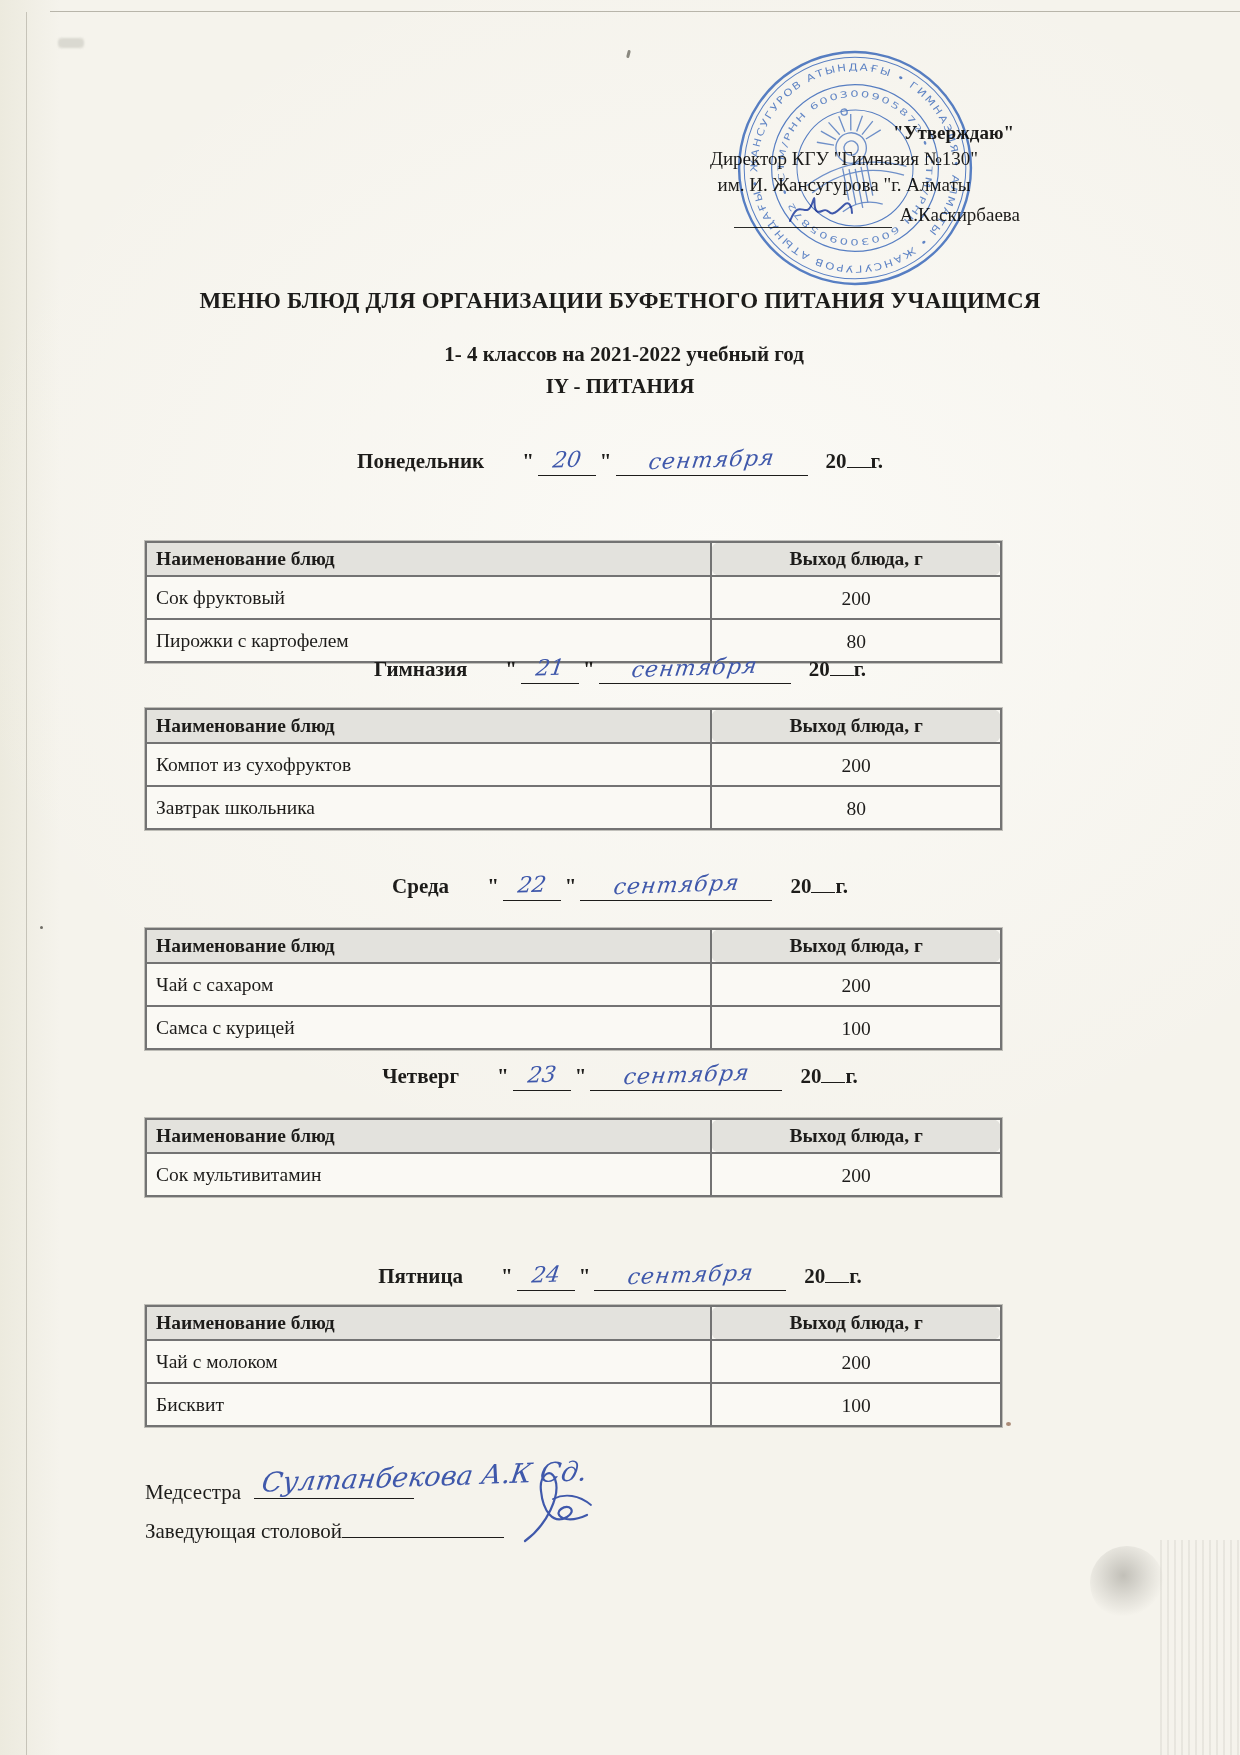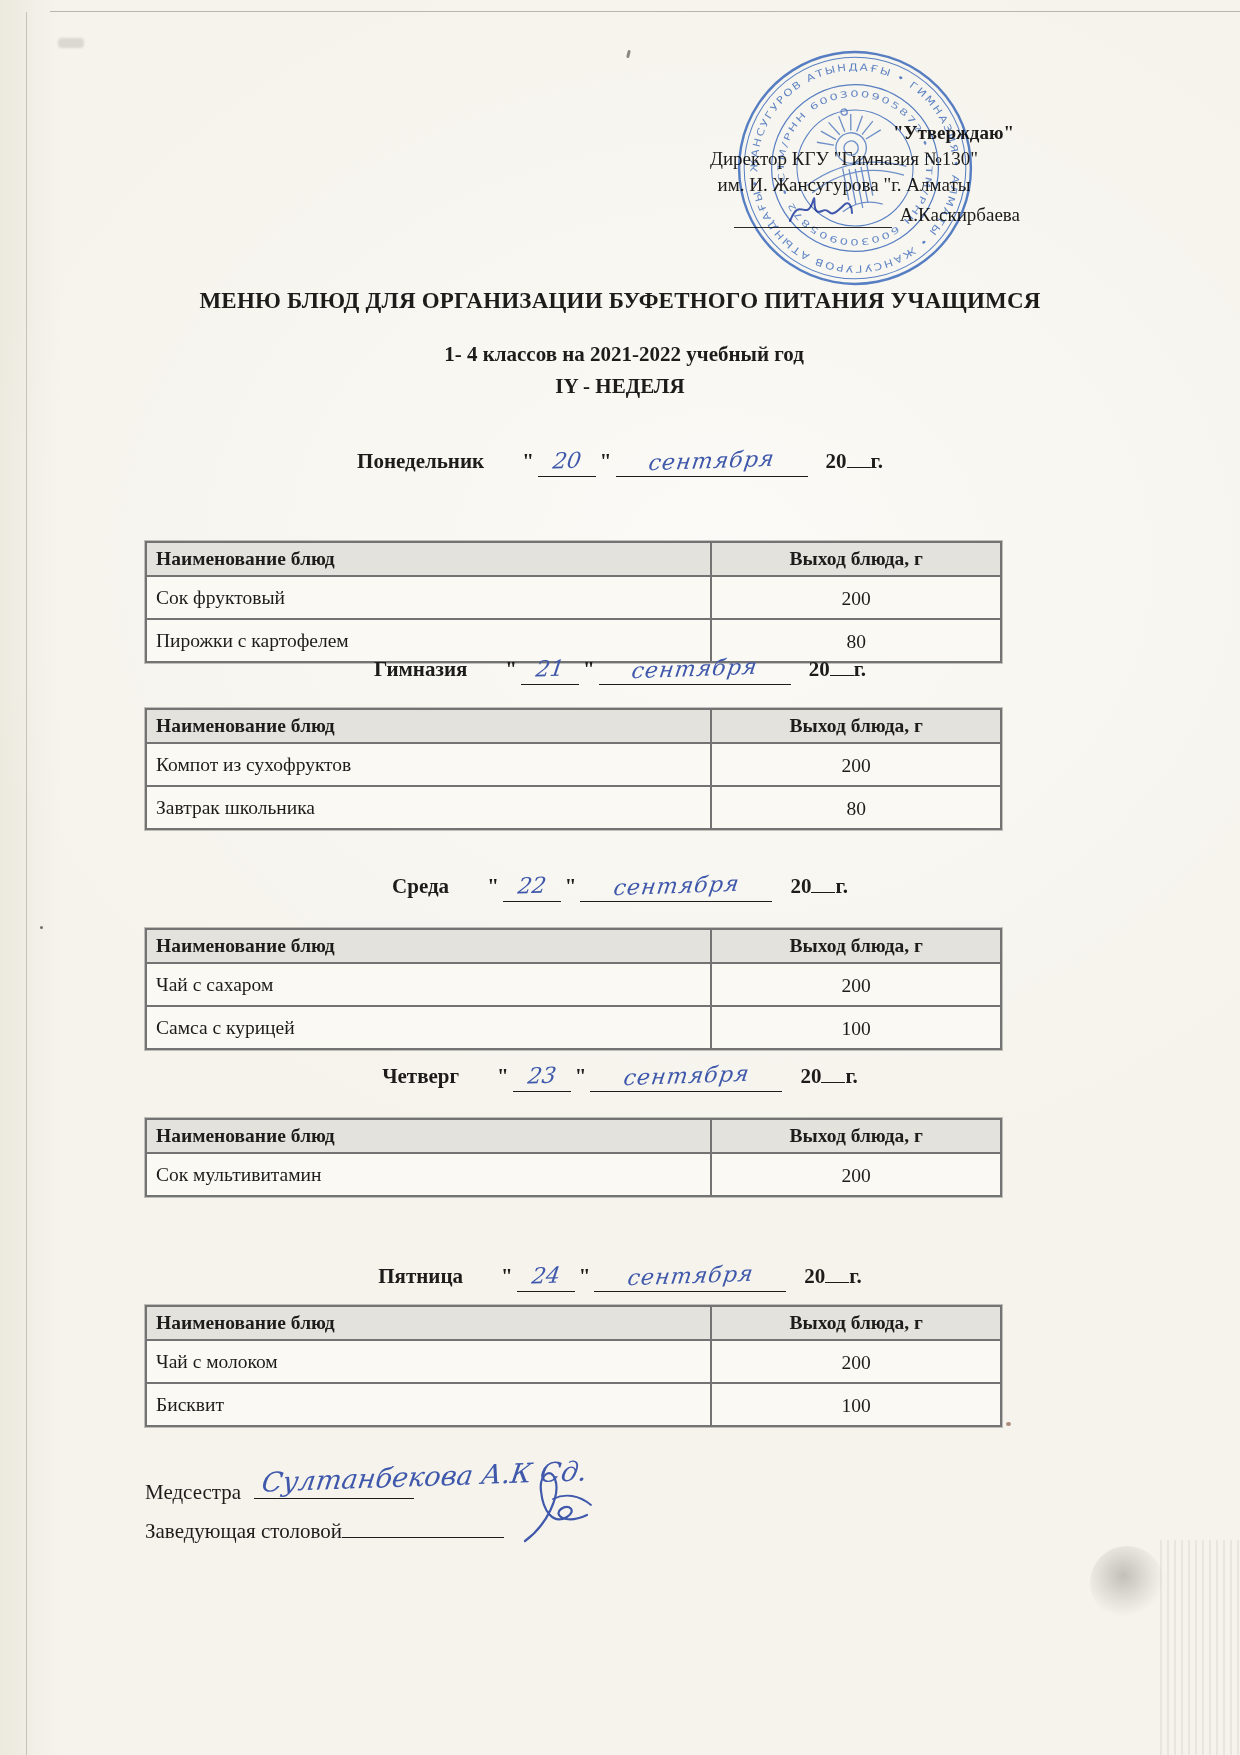--- a/index.html
+++ b/index.html
@@ -41,40 +41,40 @@
   .stamp{position:absolute;left:733px;top:46px;width:244px;height:244px;z-index:3;
     transform:rotate(-11deg);mix-blend-mode:multiply;opacity:.92;}
 
   
   .doc-title{position:absolute;top:288px;left:0;width:100%;text-align:center;font-weight:bold;font-size:23px;letter-spacing:.2px;}
   .doc-subtitle{position:absolute;top:320px;left:4px;width:100%;text-align:center;font-weight:bold;font-size:21px;margin-top:22px;}
   .week-heading{position:absolute;top:374px;left:0;width:100%;text-align:center;font-weight:bold;font-size:21px;}
 
   
   .day{position:absolute;left:0;width:100%;}
-  .day-heading{display:flex;justify-content:center;align-items:center;font-weight:bold;font-size:21px;line-height:30px;height:30px;}
+  .day-heading{display:flex;justify-content:center;align-items:flex-end;font-weight:bold;font-size:21px;line-height:30px;height:30px;}
   .day-label{margin-right:34px;}
   .q{margin:0 4px;}
   .u{display:inline-block;border-bottom:1.6px solid #1d1c1a;text-align:center;}
   .u.day-num{width:58px;}
   .u.month{width:192px;}
   .year-group{margin-left:18px;white-space:nowrap;}
   .gap-line{display:inline-block;width:24px;border-bottom:1.6px solid #1d1c1a;height:20px;}
   .hand{font-family:"DejaVu Serif","Liberation Serif",serif;font-style:italic;font-weight:normal;
     color:#3f58ab;display:inline-block;transform:skewX(-10deg) rotate(-2deg);}
   .hand.date-day{font-size:22px;}
   .hand.date-month{font-size:22px;letter-spacing:1px;}
 
   
   table.menu{border-collapse:collapse;margin-left:145px;width:857px;background:#faf9f4;
     border:2.5px solid #1b1a18;box-shadow:0 0 0 1px rgba(27,26,24,.25);}
   table.menu th,table.menu td{border:2px solid #737373;font-size:19.5px;}
   table.menu th{background:#e3e2dd;font-weight:bold;height:30px;}
   table.menu th.dish,table.menu td.dish{text-align:left;padding-left:9px;width:556px;}
-  table.menu th.out{width:287px;text-align:center;}
+  table.menu th.out{width:287px;text-align:center;border-radius:9px;}
   table.menu td{height:32px;}
   table.menu td.out{text-align:center;vertical-align:bottom;padding-bottom:8px;}
   table.menu td.dish{vertical-align:middle;}
 
   
   .footer{position:absolute;left:145px;top:1472px;font-size:21px;line-height:38px;}
   .footer-line{position:relative;white-space:nowrap;}
   .sig-underline{display:inline-block;border-bottom:1.6px solid #1d1c1a;height:26px;vertical-align:baseline;}
   .nurse-underline{width:160px;margin-left:8px;}
   .manager-underline{width:162px;}
@@ -134,21 +134,21 @@
       <path d="M104,94 L88,88 M107,89 L94,78 M111.5,85 L103,71 M117,83 L114,67 M123,83 L126,67 M128.5,85 L137,71 M133,89 L146,78 M136,94 L152,88"></path>
       <path d="M70,128 Q120,104 170,128"></path>
       <path d="M74,136 Q120,112 166,136"></path>
       <path d="M108,118 L108,150 M114,120 L114,156 M120,121 L120,160 M126,120 L126,156 M132,118 L132,150"></path>
       <path d="M100,160 Q120,150 140,160"></path>
     </g>
   </svg>
 
   <div class="doc-title">МЕНЮ БЛЮД ДЛЯ ОРГАНИЗАЦИИ БУФЕТНОГО ПИТАНИЯ УЧАЩИМСЯ</div>
   <div class="doc-subtitle">1- 4 классов на 2021-2022 учебный год</div>
-  <div class="week-heading">IY - НЕДЕЛЯ</div>
+  <div class="week-heading">IY - ПИТАНИЯ</div>
 
   <div id="days">
     <section class="day" style="top: 446px;">
       <div class="day-heading">
         <span class="day-label">Понедельник</span>
         <span class="q">"</span>
         <span class="u day-num"><span class="hand date-day">20</span></span>
         <span class="q">"</span>
         <span class="u month"><span class="hand date-month">сентября</span></span>
         <span class="year-group">

